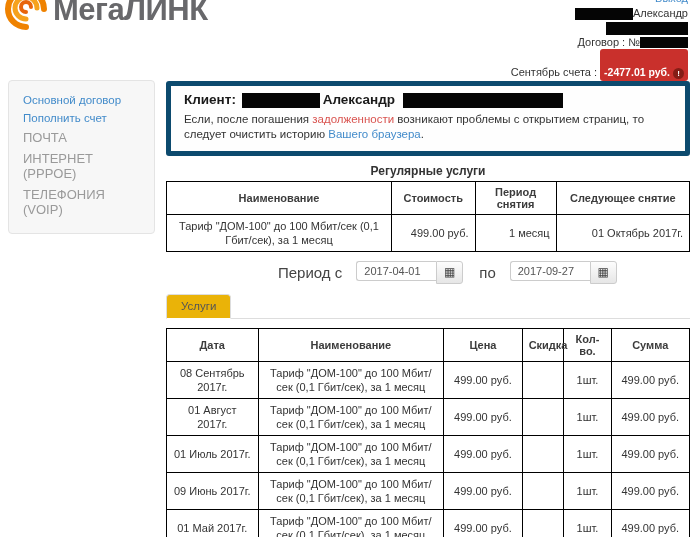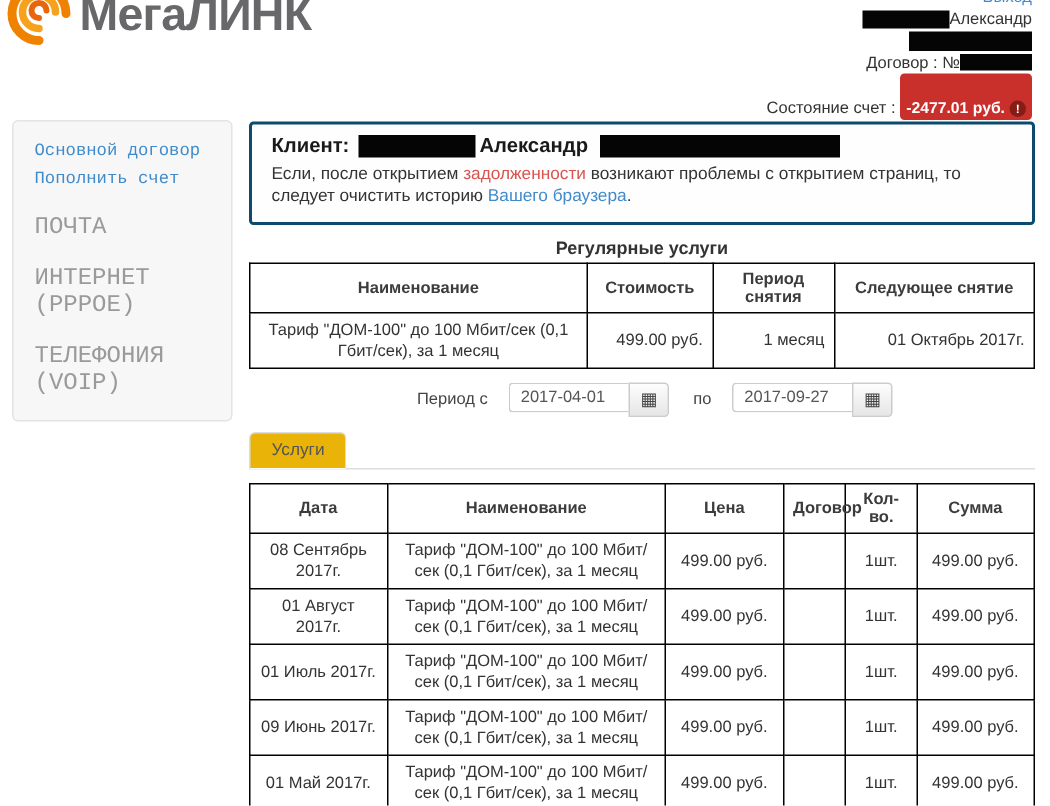--- a/index.html
+++ b/index.html
@@ -17,40 +17,40 @@
   .logo { position:absolute; left:2px; top:-14px; display:flex; align-items:center; }
   .logo-text { font-size:31px; font-weight:bold; color:#68686b; letter-spacing:-0.5px; }
   .uinfo { position:absolute; top:-9px; right:12px; text-align:right; font-size:11px; line-height:14.5px; color:#333; }
   .uinfo .row { white-space:nowrap; }
   .redact { display:inline-block; background:#050505; vertical-align:middle; }
   .badge-debt { display:inline-block; background:#c9302c; color:#fff; font-weight:bold; font-size:10.5px; padding:18px 4px 2px; border-radius:3px; line-height:11px; }
   .alert-dot { display:inline-block; width:11px; height:11px; border-radius:50%; background:#851d16; color:#fff; font-size:8px; line-height:11px; text-align:center; font-weight:bold; margin-left:3px; vertical-align:middle; }
 
   
   .sidebar { position:absolute; left:8px; top:80px; width:147px; background:#f7f7f7; border:1px solid #e4e4e4; border-radius:4px; padding:10px 0 13px; }
-  .side-item { display:block; padding:3px 14px; font-size:11.5px;font-family:Liberation Mono, monospace; }
+  .side-item { display:block; padding:3px 14px; font-size:11.5px; }
   .side-link { color:#428bca; }
-  .side-muted { color:#9a9a9a; font-size:16px; margin-top:10px; }
+  .side-muted { color:#9a9a9a; font-size:13px; }
 
   
   .main { position:absolute; left:166px; top:81px; width:524px; }
-  .client-panel { border:2px solid #0c4a6e; border-radius:3px; padding:6px 13px 8px; background:#fefefe; }
+  .client-panel { border:5px solid #0c4a6e; border-radius:3px; padding:6px 13px 8px; background:#fefefe; }
   .client-line { font-size:13.5px; font-weight:bold; color:#1a1a1a; }
   .client-line .redact { height:15px; }
   .note { font-size:11.5px; line-height:15.5px; margin-top:4px; color:#333; }
 
   .tbl-title { text-align:center; font-weight:bold; font-size:12px; margin:8px 0 3px; color:#333; }
   table { width:100%; border-collapse:collapse; font-size:11px; color:#333; table-layout:fixed; }
   th,td { border:1px solid #000000; padding:4px 6px; vertical-align:middle; }
   th { font-weight:bold; text-align:center; font-size:11px; color:#3c3c3c; }
   .t1 .c-name { text-align:center; line-height:14px; }
   .t1 .num { text-align:right; }
 
   .period { display:flex; align-items:center; margin:9px 0 0 112px; }
-  .period .plabel { font-size:11px; color:#444; }
+  .period .plabel { font-size:15px; color:#444; }
   .dgroup { display:flex; margin-left:14px; }
   .dgroup input { width:80px; height:20px; border:1px solid #ccc; border-right:none; padding:0 7px; font-size:11px; color:#555; border-radius:3px 0 0 3px; font-family:"Liberation Sans",sans-serif; }
   .cal-btn { width:27px; height:23px; border:1px solid #ccc; background:linear-gradient(#fdfdfd,#e6e6e6); border-radius:0 3px 3px 0; display:flex; align-items:center; justify-content:center; font-size:12px; color:#444; cursor:pointer; }
   .period .plabel.mid { margin-left:16px; }
 
   .tabs { display:flex; border-bottom:1px solid #ddd; margin-top:10px; }
   .tab { padding:5px 14px 6px; font-size:11.5px; margin-bottom:-1px; }
   .tab.active { border:1px solid #ddd; border-bottom:1px solid #fff; border-radius:4px 4px 0 0; color:#555; background:#eab308; }
   .tab.inactive { color:#428bca; }
 
@@ -76,21 +76,21 @@
   <div class="row">
     <span class="redact" style="width:58px;height:12px;"></span><span>Александр</span>
   </div>
   <div class="row">
     <span class="redact" style="width:82px;height:13px;"></span>
   </div>
   <div class="row">
     <span>Договор : №</span><span class="redact" style="width:48px;height:11px;"></span>
   </div>
   <div class="row">
-    <span>Состояние счет :</span>
+    <span>Сентябрь счета :</span>
     <span class="badge-debt"><span>-2477.01 руб.</span><span class="alert-dot">!</span></span>
   </div>
 </div>
 
 <div class="sidebar">
   <a class="side-item side-link">Основной договор</a>
   <a class="side-item side-link">Пополнить счет</a>
   <a class="side-item side-muted">ПОЧТА</a>
   <a class="side-item side-muted">ИНТЕРНЕТ (PPPOE)</a>
   <a class="side-item side-muted">ТЕЛЕФОНИЯ (VOIP)</a>
@@ -98,21 +98,21 @@
 
 <div class="main">
 
   <div class="client-panel">
     <div class="client-line">
       <span>Клиент:</span>
       <span class="redact" style="width:78px;height:15px;margin:0 3px 0 2px;"></span><span>Александр</span>
       <span class="redact" style="width:160px;height:15px;margin-left:4px;"></span>
     </div>
     <div class="note">
-      <span>Если, после открытием </span><span class="red">задолженности</span><span> возникают проблемы с открытием страниц, то следует очистить историю </span><a class="link">Вашего браузера</a><span>.</span>
+      <span>Если, после погашения </span><span class="red">задолженности</span><span> возникают проблемы с открытием страниц, то следует очистить историю </span><a class="link">Вашего браузера</a><span>.</span>
     </div>
   </div>
 
   <div class="tbl-title">Регулярные услуги</div>
 
   <table class="t1">
     <colgroup>
         <col style="width:43%">
         <col style="width:16%">
         <col style="width:15.5%">
@@ -160,21 +160,21 @@
         <col style="width:15%">
         <col style="width:8%">
         <col style="width:9%">
         <col style="width:15%">
       </colgroup>
     <thead>
       <tr>
         <th>Дата</th>
         <th>Наименование</th>
         <th>Цена</th>
-        <th>Договор</th>
+        <th>Скидка</th>
         <th>Кол-во.</th>
         <th>Сумма</th>
       </tr>
     </thead>
     <tbody>
       <tr>
         <td>08 Сентябрь 2017г.</td>
         <td>Тариф "ДОМ-100" до 100 Мбит/сек (0,1 Гбит/сек), за 1 месяц</td>
         <td>499.00 руб.</td>
         <td></td>

